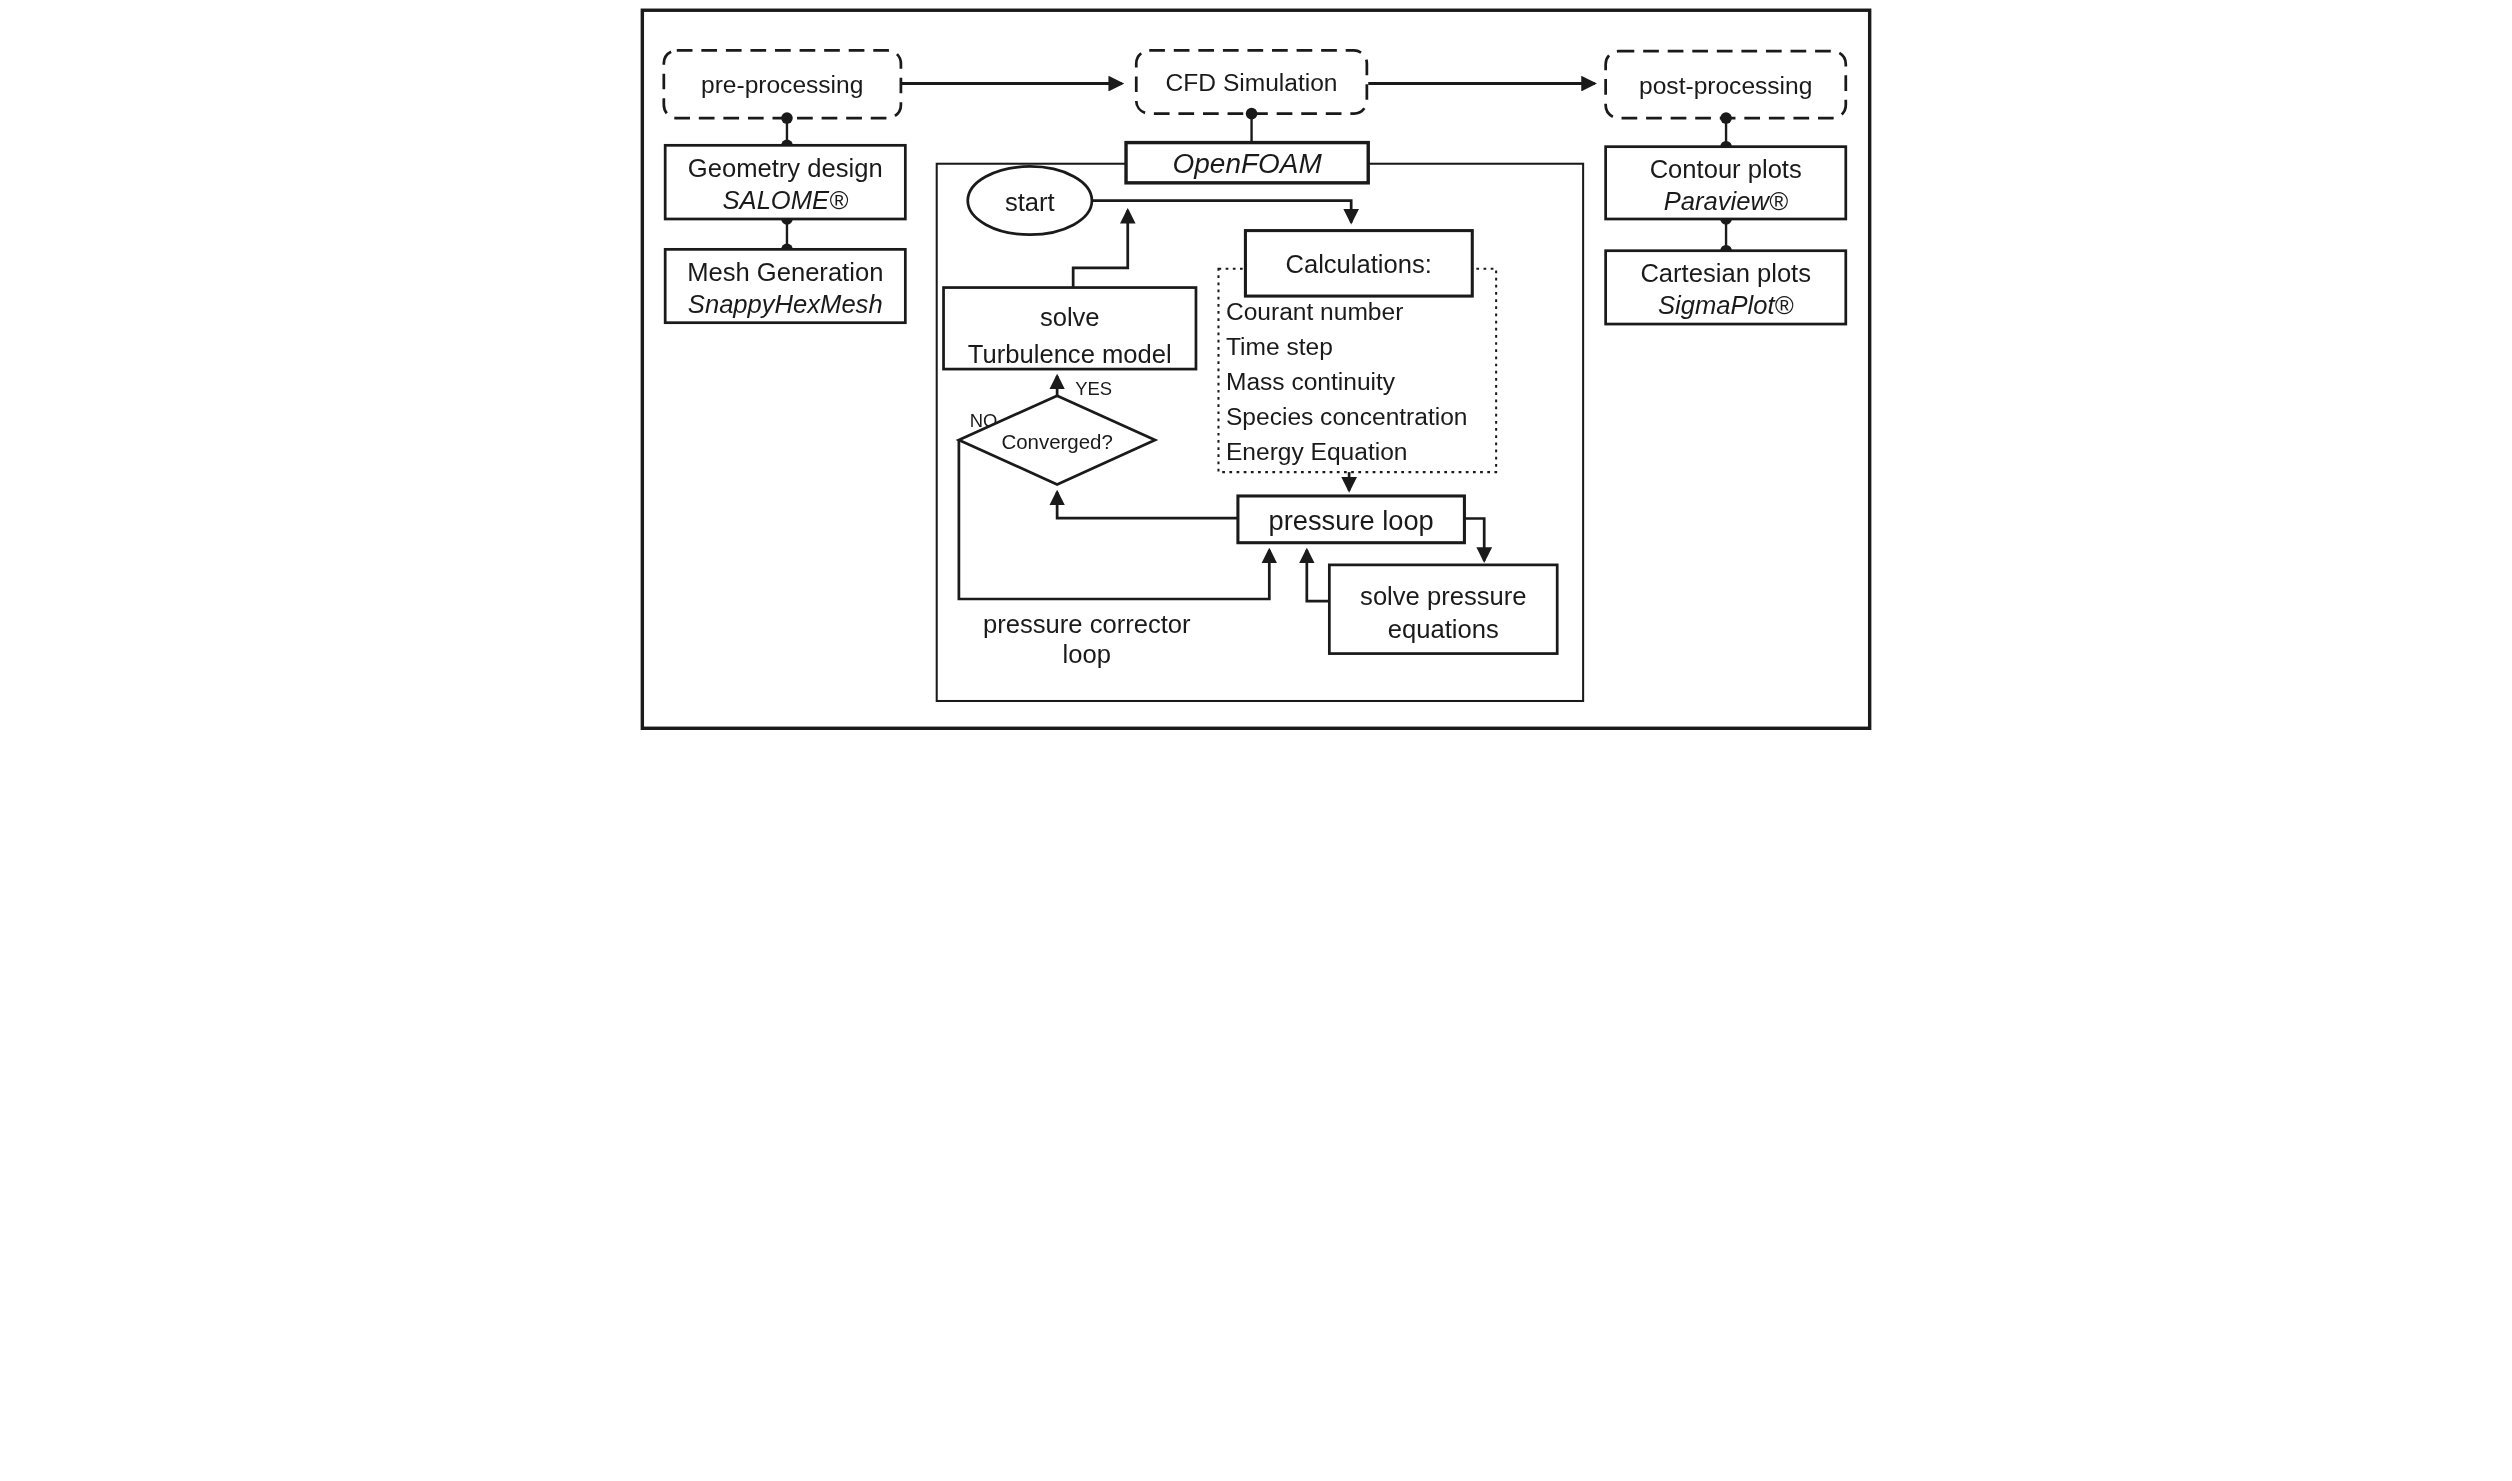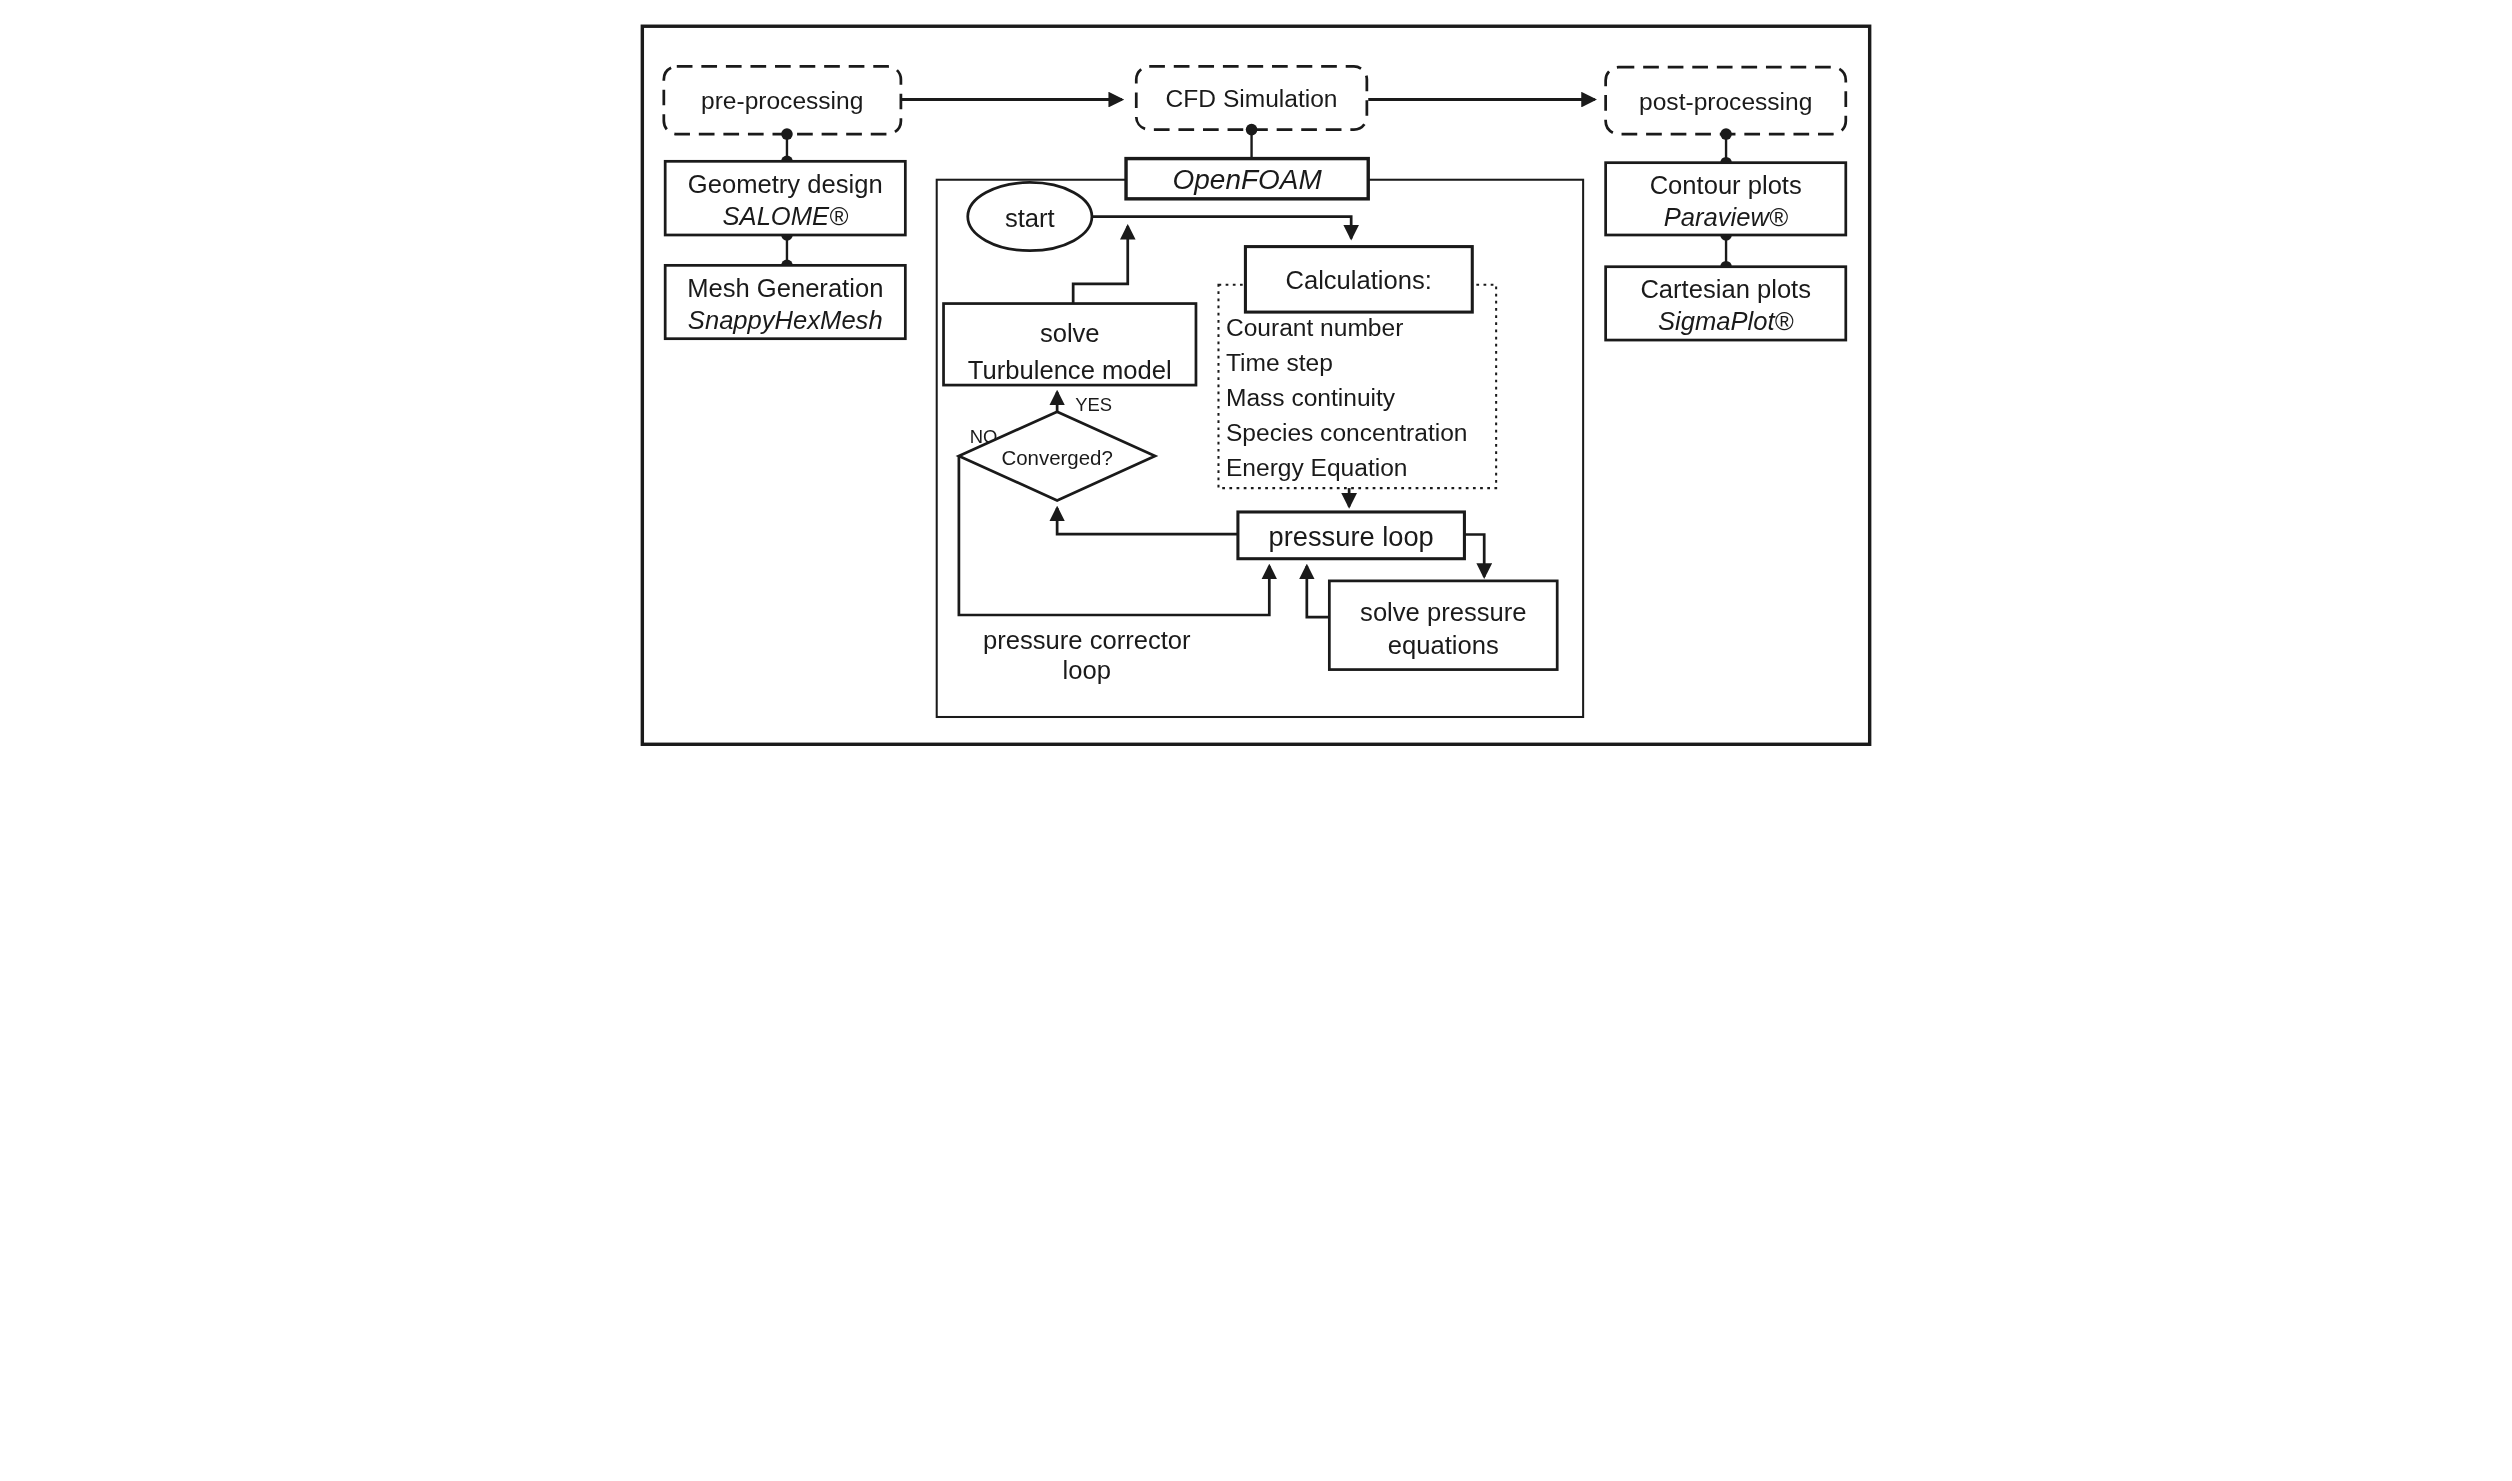--- a/index.html
+++ b/index.html
@@ -4,21 +4,21 @@
 <style>
   html, body {
     margin: 0;
     padding: 0;
     background: #ffffff;
     font-family: "Liberation Sans", sans-serif;
   }
   .page {
     width: 100%;
     max-width: 1256px;
-    margin: 16px auto;
+    margin: 0 auto;
   }
   svg { display: block; width: 100%; height: auto; }
 
   
   .ink-stroke { stroke: #1a1a1a; fill: none; }
   .node-box   { stroke: #1a1a1a; fill: #ffffff; }
   .lbl {
     fill: #1a1a1a;
     font-family: "Liberation Sans", sans-serif;
     text-anchor: middle;

